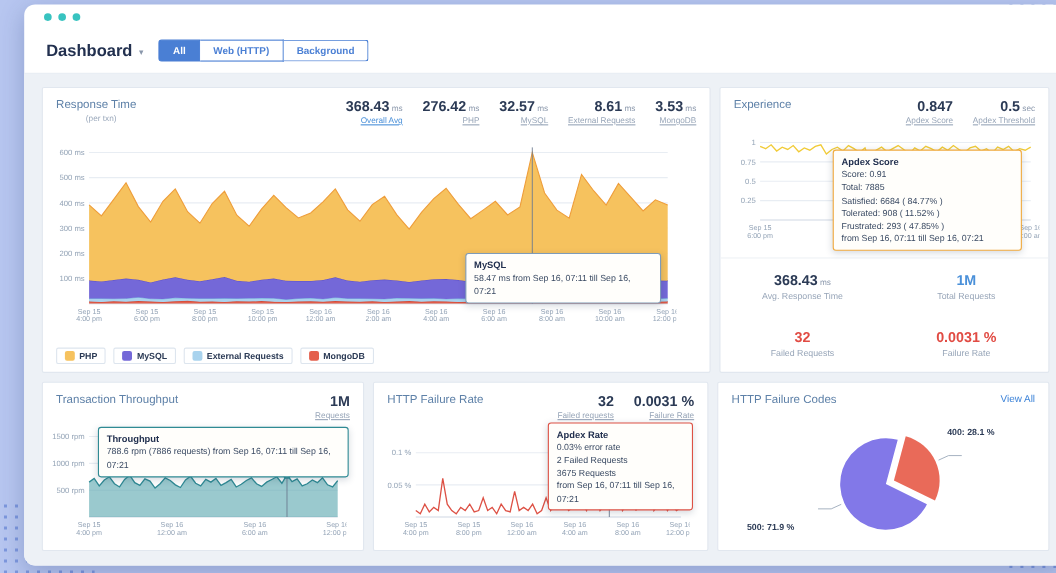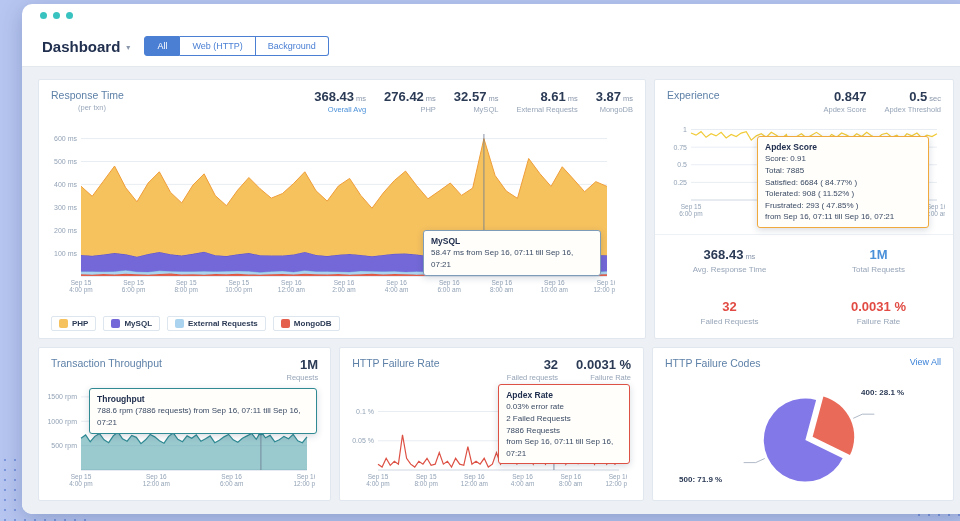--- a/index.html
+++ b/index.html
@@ -11,39 +11,39 @@
   .dots-bl { left:0; bottom:0; width:86px; height:66px; }
 
   .window { position:absolute; left:10px; top:4px; width:948px; height:510px; background:#fff; border-radius:10px; box-shadow:0 6px 22px rgba(40,60,120,.28);margin-left:12px; }
   .titlebar { height:22px; display:flex; align-items:center; padding-left:18px; gap:6px; }
   .tb-dot { width:7px; height:7px; border-radius:50%; background:#38c3c0; cursor:pointer; }
 
   .appheader { height:40px; display:flex; align-items:center; padding:0 20px; }
   .app-title { font-size:15px; font-weight:700; color:#22304f; }
   .caret { font-size:8px; color:#8a97ab; margin:2px 0 0 6px; cursor:pointer; }
   .tabs { display:flex; margin-left:14px; }
-  .tab { font-size:9px; padding:4px 12px; border:1px solid #4a7fd4; background:#fff; color:#4a7fd4; cursor:pointer; font-family:inherit; }
+  .tab { font-size:9px; padding:4px 12px; border:1px solid #4a7fd4; background:#fff; color:#4a7fd4; cursor:pointer; font-family:inherit;font-weight:bold; }
   .tab:first-child { border-radius:3px 0 0 3px; }
   .tab:last-child { border-radius:0 3px 3px 0; }
   .tab + .tab { border-left:none; }
   .tab.active { background:#4a7fd4; color:#fff; }
 
   .content { position:absolute; top:62px; left:0; right:0; bottom:0; background:#edf1f6; border-top:1px solid #e3e8ef; border-radius:0 0 10px 10px; padding:12px 16px; }
   .row-top { display:grid; grid-template-columns:1fr 300px; gap:8px; height:260px; }
   .row-bottom { display:grid; grid-template-columns:1fr 1.04fr 1.03fr; gap:8px; height:154px; margin-top:8px; }
   .panel { background:#fff; border:1px solid #e1e7ef; border-radius:2px; position:relative; overflow:hidden; }
 
   .phead { display:flex; justify-content:space-between; align-items:flex-start; padding:9px 12px 0 12px; }
   .ptitle { font-size:10.5px; color:#5e81a8; }
   .psub { font-size:7.5px; color:#9aa8bb; margin-top:2px;padding-left:27px; }
   .hstats { display:flex; gap:18px; }
   .stat { text-align:right; }
   .stat .v { font-size:13px; font-weight:700; color:#2b3a55; }
   .stat .u { font-size:7.5px; font-weight:400; color:#8a97ab; margin-left:2px; }
-  .stat .l { font-size:7.5px; color:#97a5b8; margin-top:1px; }
+  .stat .l { font-size:7.5px; color:#97a5b8; margin-top:1px;text-decoration:underline; }
   .stat.accent .l { color:#4a90d9; }
 
   .chart-host { position:absolute; }
   #c-response { left:6px; right:8px; top:48px; height:168px; }
   #c-experience { left:8px; right:8px; top:40px; height:100px; }
   #c-throughput { left:4px; right:8px; top:38px; height:104px; }
   #c-failure { left:6px; right:8px; top:40px; height:102px; }
   #c-codes { left:0; right:0; top:24px; bottom:2px; }
 
   .legend { position:absolute; bottom:7px; left:12px; display:flex; gap:7px; }
@@ -117,21 +117,21 @@
               </div>
               <div class="stat">
                 <div class="v"><span>32.57</span><span class="u">ms</span></div>
                 <div class="l">MySQL</div>
               </div>
               <div class="stat">
                 <div class="v"><span>8.61</span><span class="u">ms</span></div>
                 <div class="l">External Requests</div>
               </div>
               <div class="stat">
-                <div class="v"><span>3.87</span><span class="u">ms</span></div>
+                <div class="v"><span>3.53</span><span class="u">ms</span></div>
                 <div class="l">MongoDB</div>
               </div>
             </div>
           </div>
           <div id="c-response" class="chart-host"><svg width="570" height="168">
                 <line x1="36" x2="562" y1="10.580645161290319" y2="10.580645161290319" stroke="#e8edf3" stroke-width="1"></line>
                 <text x="32" y="13.080645161290319" text-anchor="end" font-size="7" fill="#93a3b6">600 ms</text>
                 <line x1="36" x2="562" y1="33.48387096774194" y2="33.48387096774194" stroke="#e8edf3" stroke-width="1"></line>
                 <text x="32" y="35.98387096774194" text-anchor="end" font-size="7" fill="#93a3b6">500 ms</text>
                 <line x1="36" x2="562" y1="56.38709677419355" y2="56.38709677419355" stroke="#e8edf3" stroke-width="1"></line>
@@ -308,21 +308,21 @@
                 <text x="176.6" y="91" text-anchor="middle" font-size="6.5" fill="#93a3b6"><tspan x="176.6" dy="0">Sep 16</tspan><tspan x="176.6" dy="7">4:00 am</tspan></text>
                 <text x="224.8" y="91" text-anchor="middle" font-size="6.5" fill="#93a3b6"><tspan x="224.8" dy="0">Sep 16</tspan><tspan x="224.8" dy="7">8:00 am</tspan></text>
                 <text x="273" y="91" text-anchor="middle" font-size="6.5" fill="#93a3b6"><tspan x="273" dy="0">Sep 16</tspan><tspan x="273" dy="7">12:00 pm</tspan></text>
                 <line x1="207.93" x2="207.93" y1="6" y2="82" stroke="#6b7a90" stroke-width="0.8"></line>
                 <circle cx="207.93" cy="64.46153846153847" r="3" fill="#fff" stroke="#dd5145" stroke-width="1.5"></circle>
               </svg></div>
           <div class="tip tip-error">
             <span class="tt">Apdex Rate</span>
             <span style="display:block">0.03% error rate</span>
             <span style="display:block">2 Failed Requests</span>
-            <span style="display:block">7886 Requests</span>
+            <span style="display:block">3675 Requests</span>
             <span style="display:block">from Sep 16, 07:11 till Sep 16, 07:21</span>
           </div>
         </section>
 
         <section class="panel">
           <div class="phead">
             <div class="ptitle">HTTP Failure Codes</div>
             <span class="view-all">View All</span>
           </div>
           <div id="c-codes" class="chart-host"><svg width="293" height="126">

